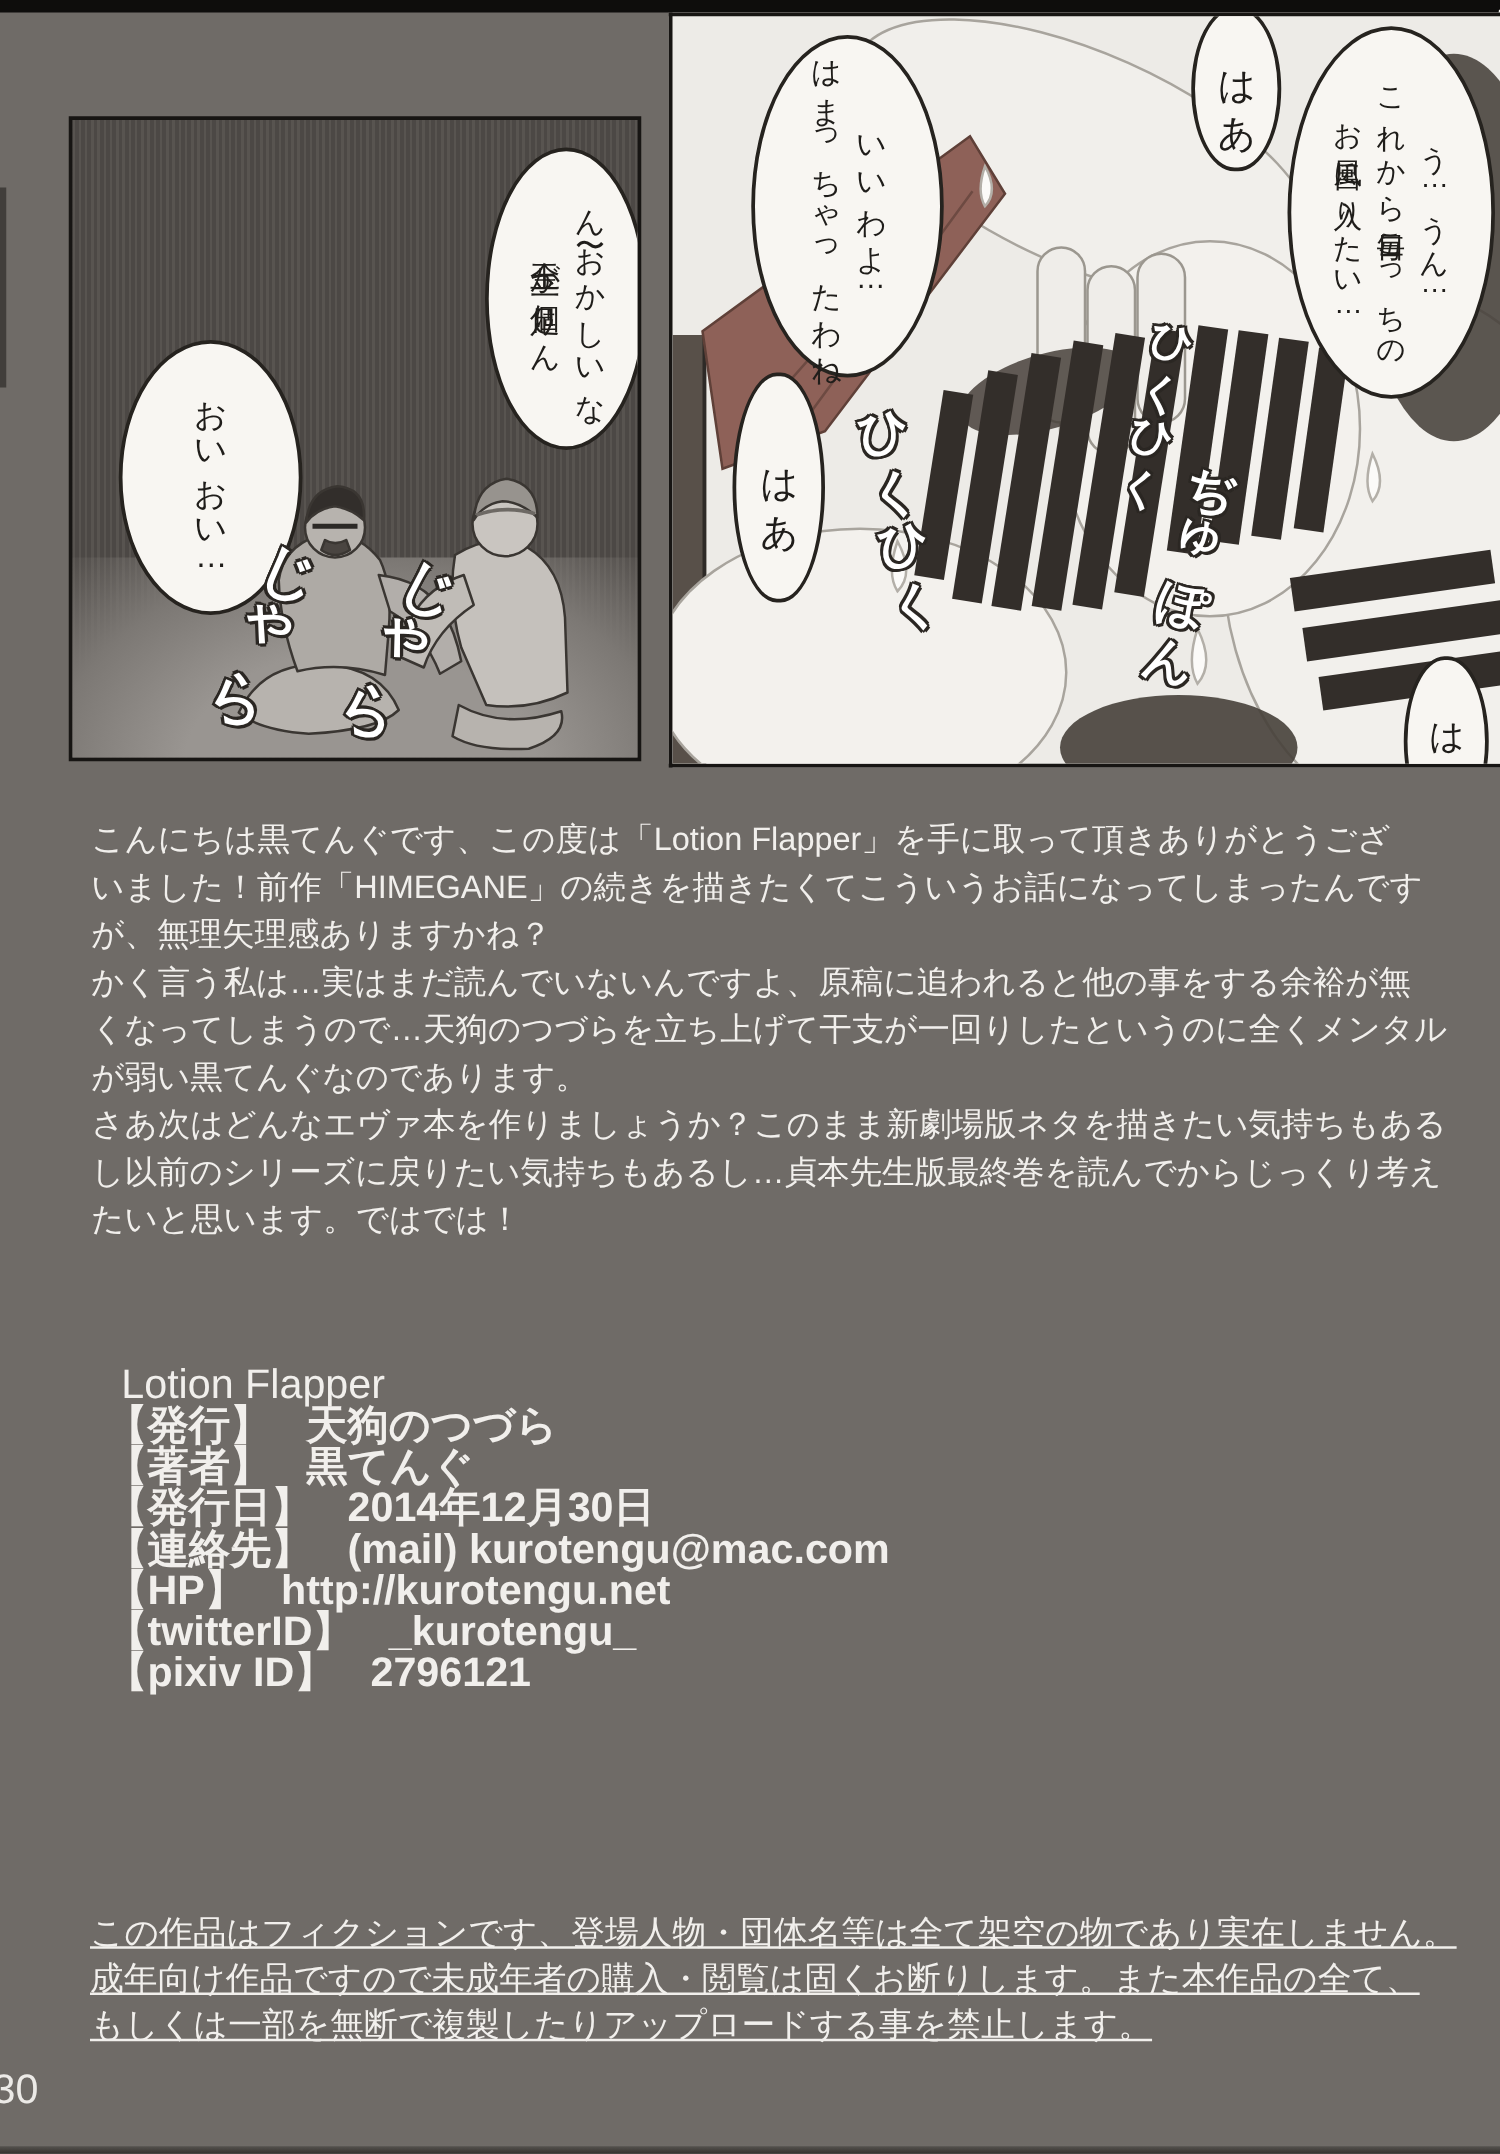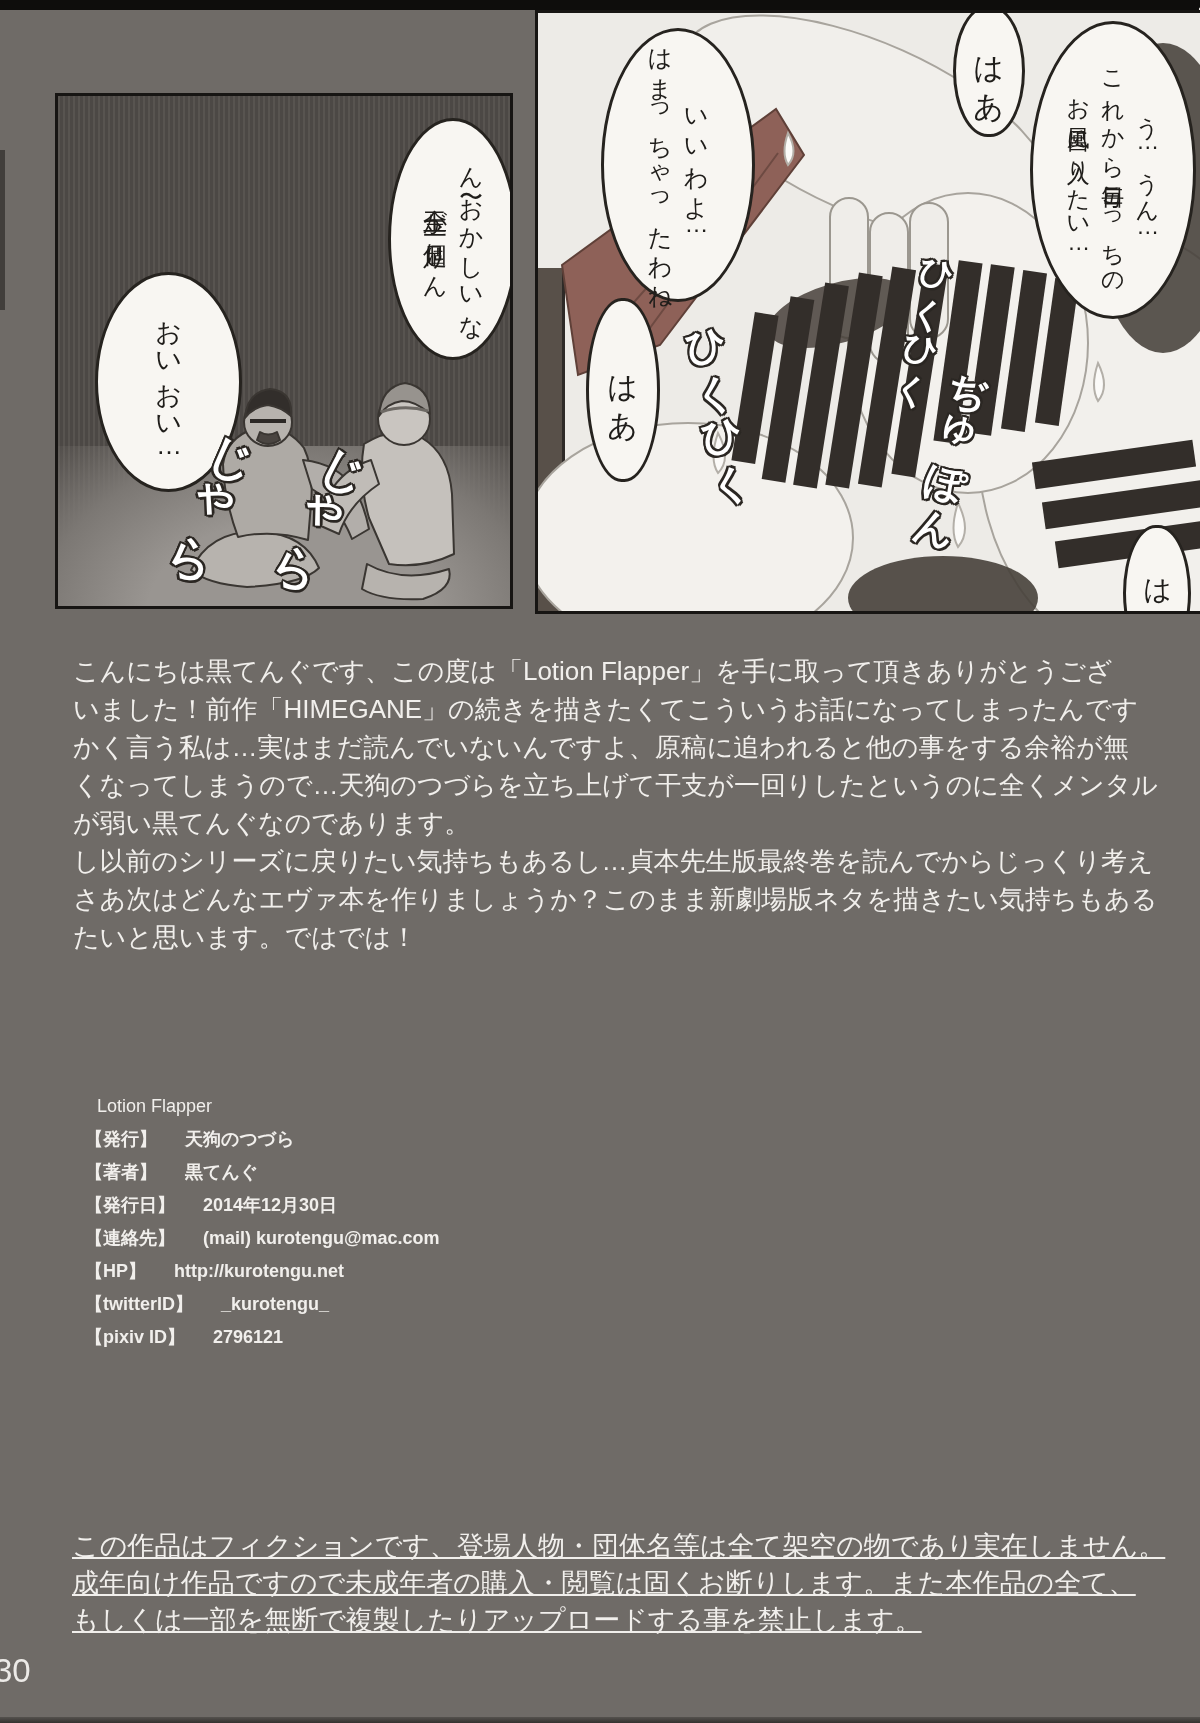--- a/index.html
+++ b/index.html
@@ -42,21 +42,21 @@
     position:absolute; z-index:6; color:#ffffff; font-weight:bold;
     writing-mode:vertical-rl; text-orientation:upright; white-space:nowrap;
     text-shadow:-2px 0 0 #2b2723,2px 0 0 #2b2723,0 -2px 0 #2b2723,0 2px 0 #2b2723,
                 -2px -2px 0 #2b2723,2px 2px 0 #2b2723,-2px 2px 0 #2b2723,2px -2px 0 #2b2723;
   }
   
   .cbar{position:absolute;background:#332e2a;z-index:4;}
   
   .afterword{position:absolute;left:73px;top:652px;width:1000px;font-size:26px;}
   .afterword div{height:38px;line-height:38px;white-space:nowrap;}
-  .credits{position:absolute;left:85px;top:1090px;font-size:18px;}
+  .credits{position:absolute;left:85px;top:1090px;font-size:33px;}
   .credits .title{margin-left:12px;height:33px;line-height:33px;}
   .credits .row{height:33px;line-height:33px;white-space:nowrap;font-weight:bold;}
   .credits .val{margin-left:28px;}
   .printing{position:absolute;left:85px;top:1372px;font-size:27px;line-height:34px;}
   .thanks{position:absolute;left:85px;top:1440px;font-size:27px;}
   .thanks div{height:36px;line-height:36px;}
   .disclaimer{position:absolute;left:72px;top:1528px;width:1060px;font-size:27px;text-decoration:underline;}
   .disclaimer div{height:37px;line-height:37px;white-space:nowrap;}
   .pageno{position:absolute;left:-6px;top:1652px;font-size:33px;color:#eceae7;}
 </style>
@@ -154,25 +154,26 @@
     <div class="bubble pill" style="left:585px;top:512px;width:62px;height:130px;font-size:28px;">はあ</div>
 
     <div class="sfx" style="left:368px;top:222px;font-size:34px;transform:rotate(12deg);">ひくひく</div>
     <div class="sfx" style="left:150px;top:288px;font-size:40px;transform:rotate(-10deg);">ひくひく</div>
     <div class="sfx" style="left:392px;top:335px;font-size:40px;transform:rotate(14deg);">ぢゅぽん</div>
   </div>
 
   <div class="afterword">
     <div>こんにちは黒てんぐです、この度は「Lotion Flapper」を手に取って頂きありがとうござ</div>
     <div>いました！前作「HIMEGANE」の続きを描きたくてこういうお話になってしまったんです</div>
+    <div>が、無理矢理感ありますかね？</div>
     <div>かく言う私は…実はまだ読んでいないんですよ、原稿に追われると他の事をする余裕が無</div>
     <div>くなってしまうので…天狗のつづらを立ち上げて干支が一回りしたというのに全くメンタル</div>
     <div>が弱い黒てんぐなのであります。</div>
+    <div>さあ次はどんなエヴァ本を作りましょうか？このまま新劇場版ネタを描きたい気持ちもある</div>
     <div>し以前のシリーズに戻りたい気持ちもあるし…貞本先生版最終巻を読んでからじっくり考え</div>
-    <div>さあ次はどんなエヴァ本を作りましょうか？このまま新劇場版ネタを描きたい気持ちもある</div>
     <div>たいと思います。ではでは！</div>
   </div>
 
   <div class="credits">
     <div class="title">Lotion Flapper</div>
     <div class="row">
       <span>【発行】</span><span class="val">天狗のつづら</span>
     </div>
     <div class="row">
       <span>【著者】</span><span class="val">黒てんぐ</span>

